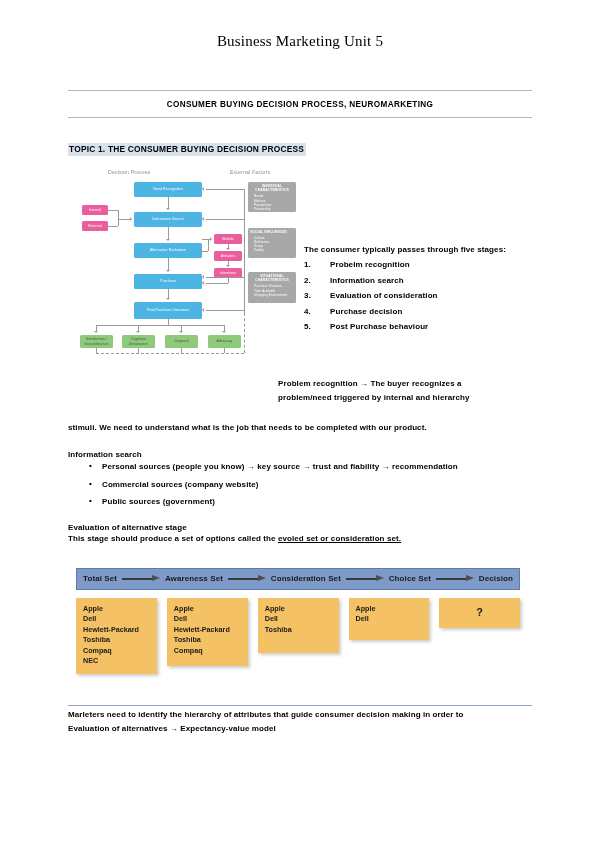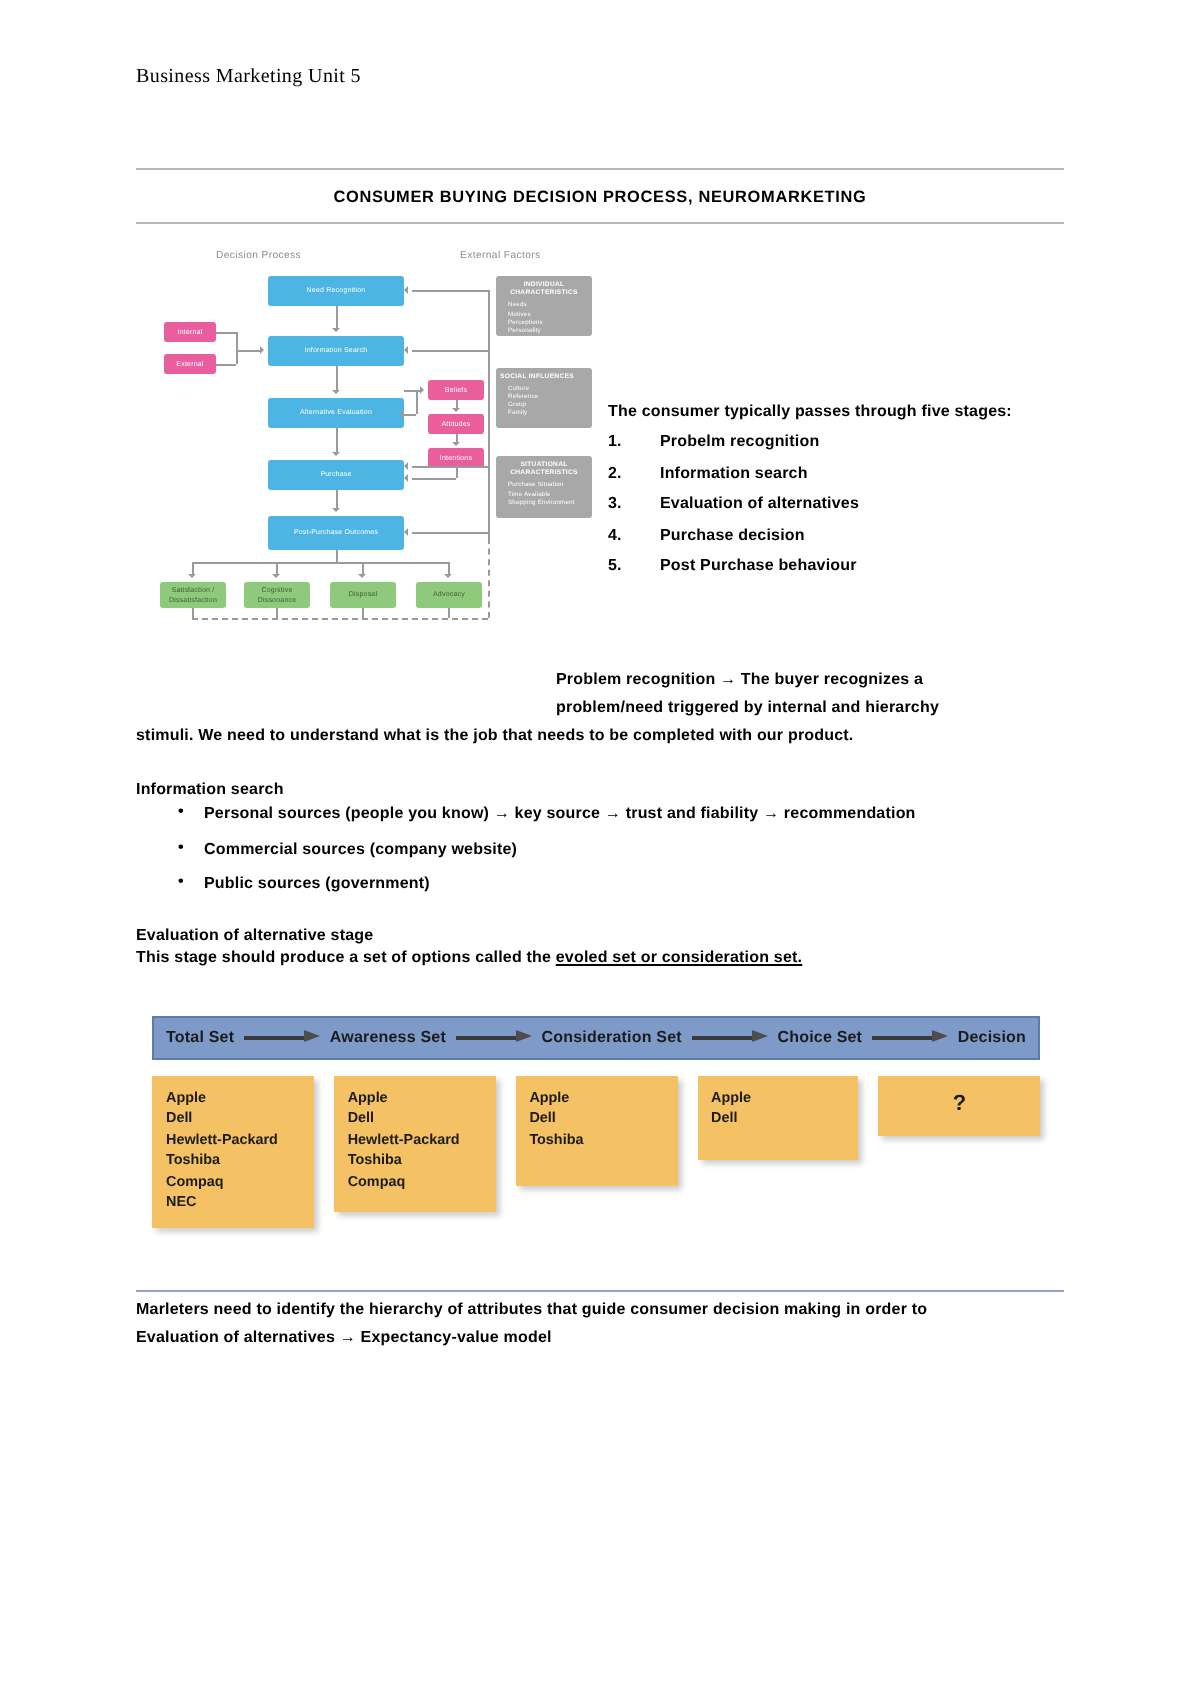--- a/index.html
+++ b/index.html
@@ -19,23 +19,24 @@
     width: 600px;
     height: 848px;
     position: relative;
     box-sizing: border-box;
     padding: 0 68px;
   }
 
   
   .running-head {
     font-family: "Liberation Serif", serif;
-    font-size: 10px;
+    font-size: 15px;
     letter-spacing: .2px;
     padding-top: 33px;
+    text-align: center;
   }
   .rule {
     border-top: 1px solid #b8b8b8;
     margin-top: 40px;
   }
   .doc-title {
     text-align: center;
     font-size: 8.2px;
     font-weight: bold;
     letter-spacing: .35px;
@@ -174,21 +175,21 @@
     line-height: 1.72;
     letter-spacing: .1px;
     margin: 0;
   }
   .prob-block {
     margin-top: 18px;
     text-align: right;
     padding-left: 210px;
   }
   .prob-block .para { text-align: left; }
-  .stimuli { margin-top: 0; }
+  .stimuli { margin-top: 16px; }
 
   .sec-head {
     font-size: 8px;
     font-weight: bold;
     margin-top: 16px;
     letter-spacing: .1px;
   }
   ul.bullets {
     margin: 3px 0 0 0;
     padding-left: 34px;
@@ -308,20 +309,21 @@
 <body>
 
 <div class="page">
 
   <div class="running-head">Business Marketing Unit 5</div>
 
   <div class="rule"></div>
   <div class="doc-title">CONSUMER BUYING DECISION PROCESS, NEUROMARKETING</div>
   <div class="rule2"></div>
 
+  <div><span class="topic-heading">TOPIC 1. THE CONSUMER BUYING DECISION PROCESS</span></div>
 
   <div class="fig1-row">
 
     <div class="diagram">
 
       <div class="dg-col-label" style="left:28px; top:2px;">Decision Process</div>
       <div class="dg-col-label" style="left:150px; top:2px;">External Factors</div>
 
       <div class="dg-box dg-blue" style="left:54px; top:15px; width:68px; height:15px;">Need Recognition</div>
       <div class="dg-box dg-blue" style="left:54px; top:45px; width:68px; height:15px;">Information Search</div>
@@ -438,21 +440,21 @@
       <div class="stage-item">
         <span class="stage-num">1.</span>
         <span>Probelm recognition</span>
       </div>
       <div class="stage-item">
         <span class="stage-num">2.</span>
         <span>Information search</span>
       </div>
       <div class="stage-item">
         <span class="stage-num">3.</span>
-        <span>Evaluation of alternatives</span>
+        <span>Evaluation of consideration</span>
       </div>
       <div class="stage-item">
         <span class="stage-num">4.</span>
         <span>Purchase decision</span>
       </div>
       <div class="stage-item">
         <span class="stage-num">5.</span>
         <span>Post Purchase behaviour</span>
       </div>
     </div>

